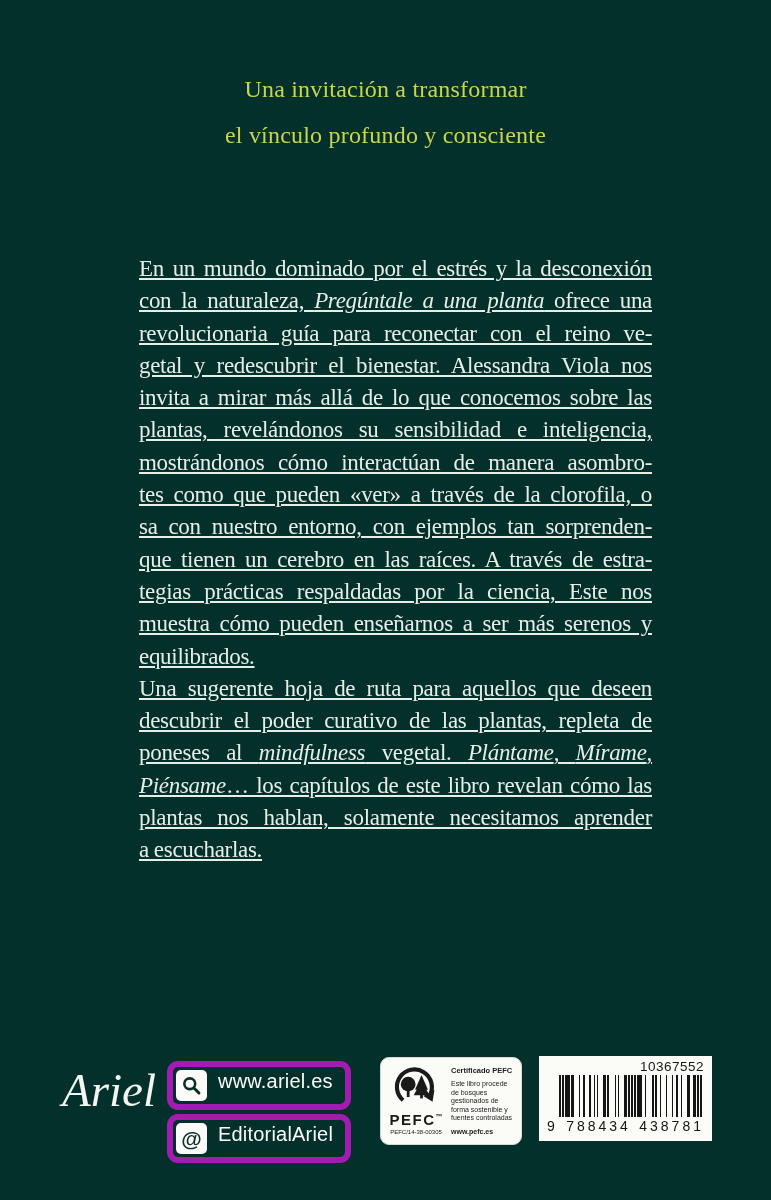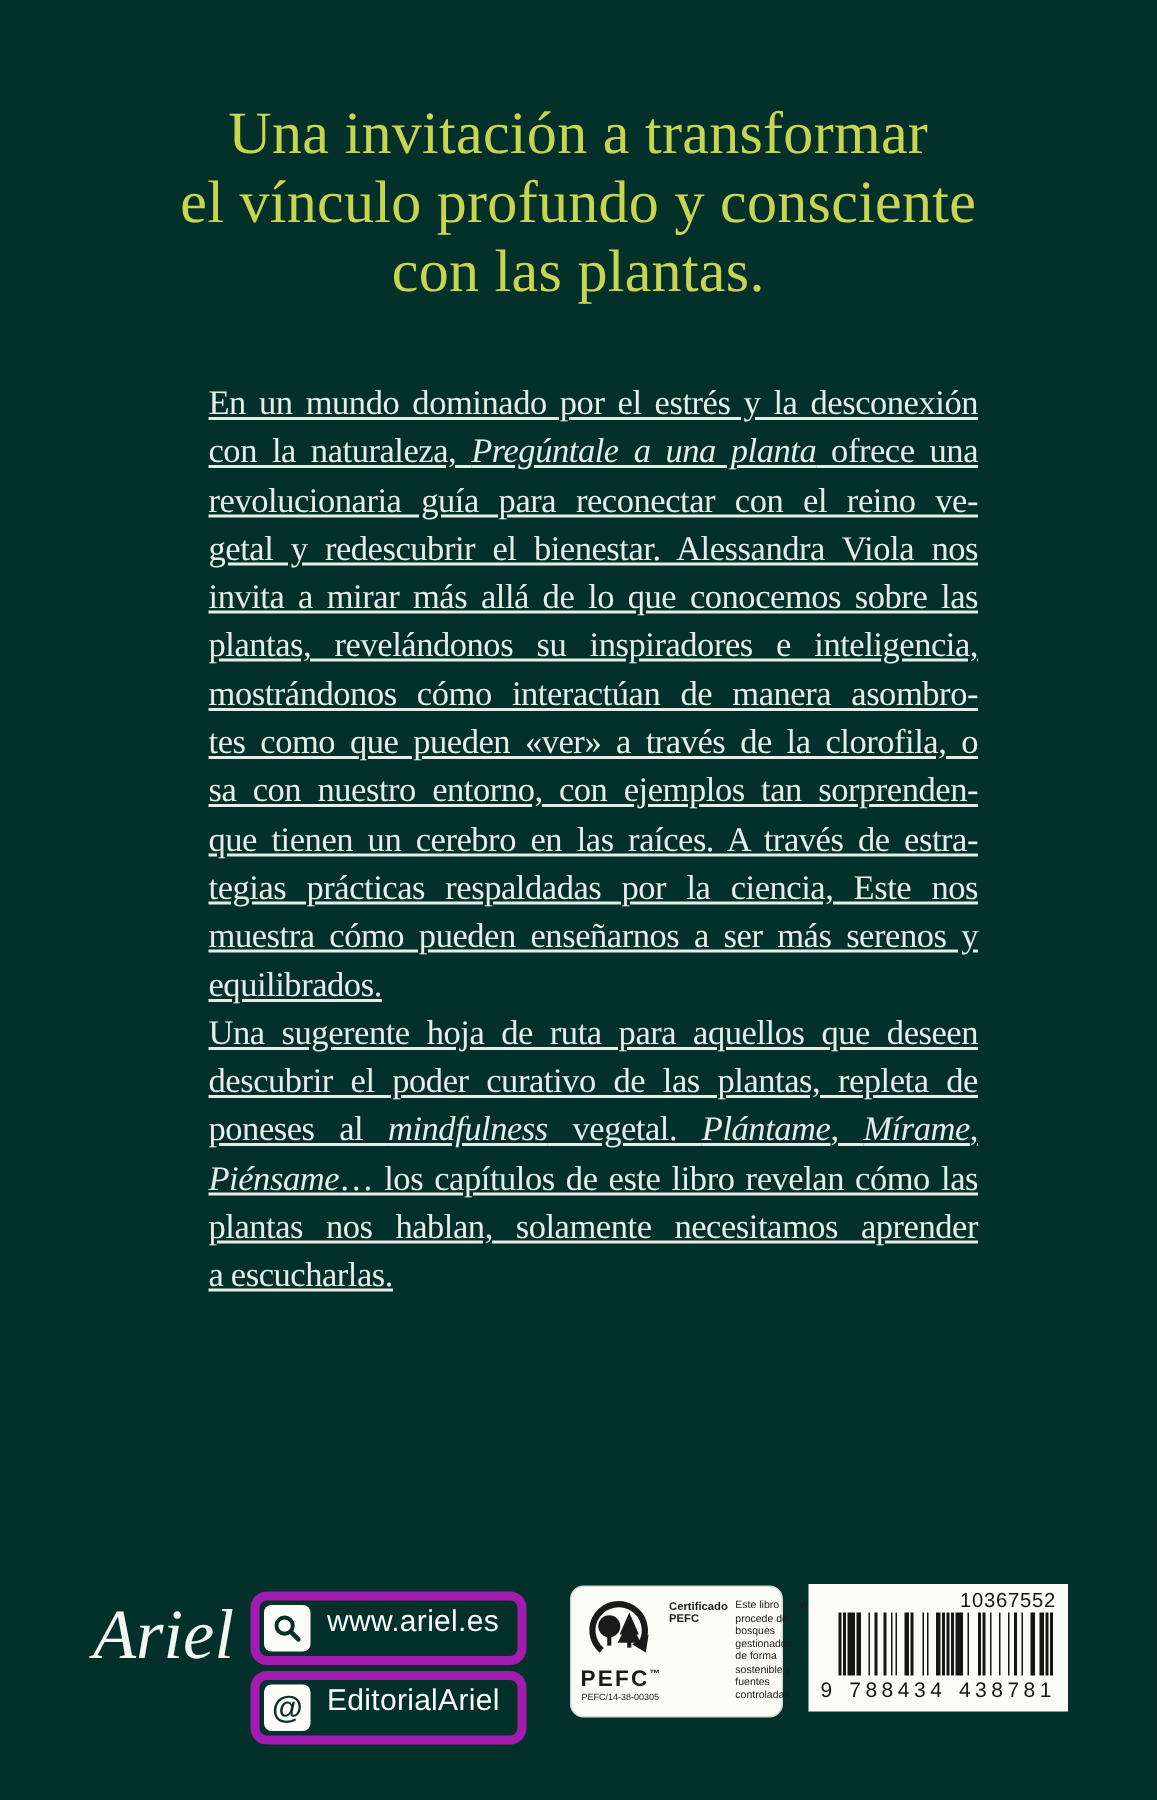--- a/index.html
+++ b/index.html
@@ -5,21 +5,21 @@
   html,body{margin:0;padding:0;background:#04302b;}
   .cover{
     position:relative;width:771px;height:1200px;overflow:hidden;
     background:#04302b;
     font-family:"Liberation Serif", serif;
   }
   
   .headline{
     position:absolute;top:66px;left:0;right:0;
     text-align:center;
-    font-size:40px;line-height:46px;
+    font-size:24px;line-height:46px;
     letter-spacing:0.2px;
   }
   
   .body-text{
     position:absolute;top:253px;left:139px;width:513px;
     font-size:23px;line-height:32.3px;
     letter-spacing:-0.3px;word-spacing:-0.5px;
   }
   .para{margin:0;}
   .line{text-align:justify;text-align-last:justify;text-decoration:underline;}
@@ -63,21 +63,21 @@
     font-family:"Liberation Sans", sans-serif;color:#1a1a1a;
   }
   .pefc-left{width:58px;display:flex;flex-direction:column;align-items:center;}
   .pefc-word{
     font-weight:700;font-size:15px;letter-spacing:1.5px;line-height:14px;margin-top:1px;
     white-space:nowrap;
   }
   .pefc-word sup{font-size:7px;letter-spacing:0;}
   .pefc-code{font-size:6px;line-height:8px;margin-top:1px;white-space:nowrap;}
   .pefc-right{
-    flex:1;padding:4px 0 0 6px;display:flex;flex-direction:row;gap:5px;
+    flex:1;padding:4px 0 0 6px;display:flex;flex-direction:column;gap:5px;
   }
   .pefc-title{font-size:7.5px;font-weight:700;line-height:8px;}
   .pefc-desc{font-size:7px;line-height:8.5px;}
   .pefc-url{font-size:7px;font-weight:700;line-height:8px;}
   
   .barcode{
     position:absolute;left:539px;top:1056px;width:173px;height:85px;
     background:#fbfbf8;box-sizing:border-box;
     padding:3px 8px 4px 8px;display:flex;flex-direction:column;
     font-family:"Liberation Sans", sans-serif;color:#151515;
@@ -97,31 +97,30 @@
   .barcode-isbn span{letter-spacing:3px;}
 </style>
 </head>
 <body>
 
 <div class="cover" style="background: rgb(4, 48, 43);">
 
   <div class="headline" id="headline" style="color: rgb(201, 212, 79);">
       <div>Una invitación a transformar</div>
       <div>el vínculo profundo y consciente</div>
-      <div>con las plantas.</div>
     </div>
 
   <div class="body-text" id="bodytext" style="color: rgb(230, 238, 232);">
       <div class="para">
         <div class="line"><span>En un mundo dominado por el estrés y la desconexión</span></div>
         <div class="line"><span>con la naturaleza, </span><span class="it">Pregúntale a una planta</span><span> ofrece una</span></div>
         <div class="line"><span>revolucionaria guía para reconectar con el reino ve-</span></div>
         <div class="line"><span>getal y redescubrir el bienestar. Alessandra Viola nos</span></div>
         <div class="line"><span>invita a mirar más allá de lo que conocemos sobre las</span></div>
-        <div class="line"><span>plantas, revelándonos su inspiradores e inteligencia,</span></div>
+        <div class="line"><span>plantas, revelándonos su sensibilidad e inteligencia,</span></div>
         <div class="line"><span>mostrándonos cómo interactúan de manera asombro-</span></div>
         <div class="line"><span>tes como que pueden «ver» a través de la clorofila, o</span></div>
         <div class="line"><span>sa con nuestro entorno, con ejemplos tan sorprenden-</span></div>
         <div class="line"><span>que tienen un cerebro en las raíces. A través de estra-</span></div>
         <div class="line"><span>tegias prácticas respaldadas por la ciencia, Este nos</span></div>
         <div class="line"><span>muestra cómo pueden enseñarnos a ser más serenos y</span></div>
         <div class="line last"><span>equilibrados.</span></div>
       </div>
       <div class="para">
         <div class="line"><span>Una sugerente hoja de ruta para aquellos que deseen</span></div>

